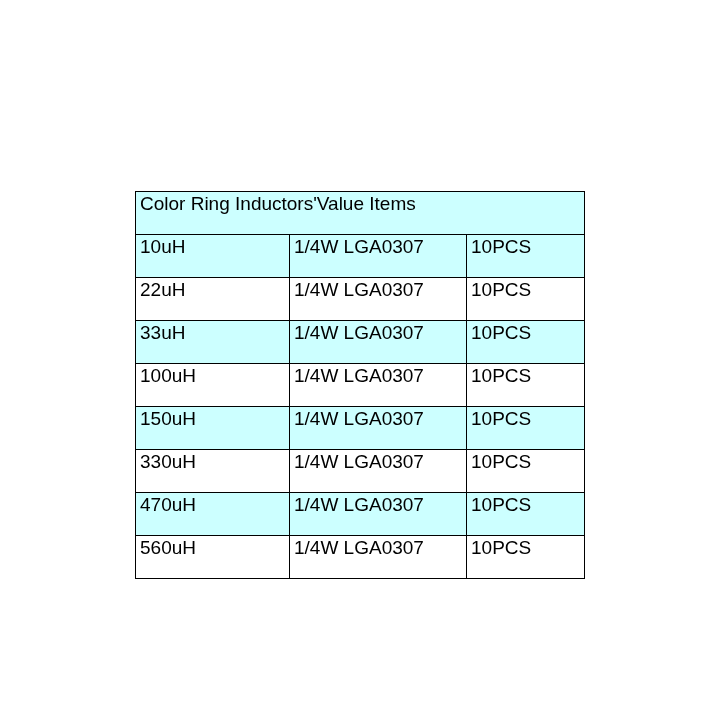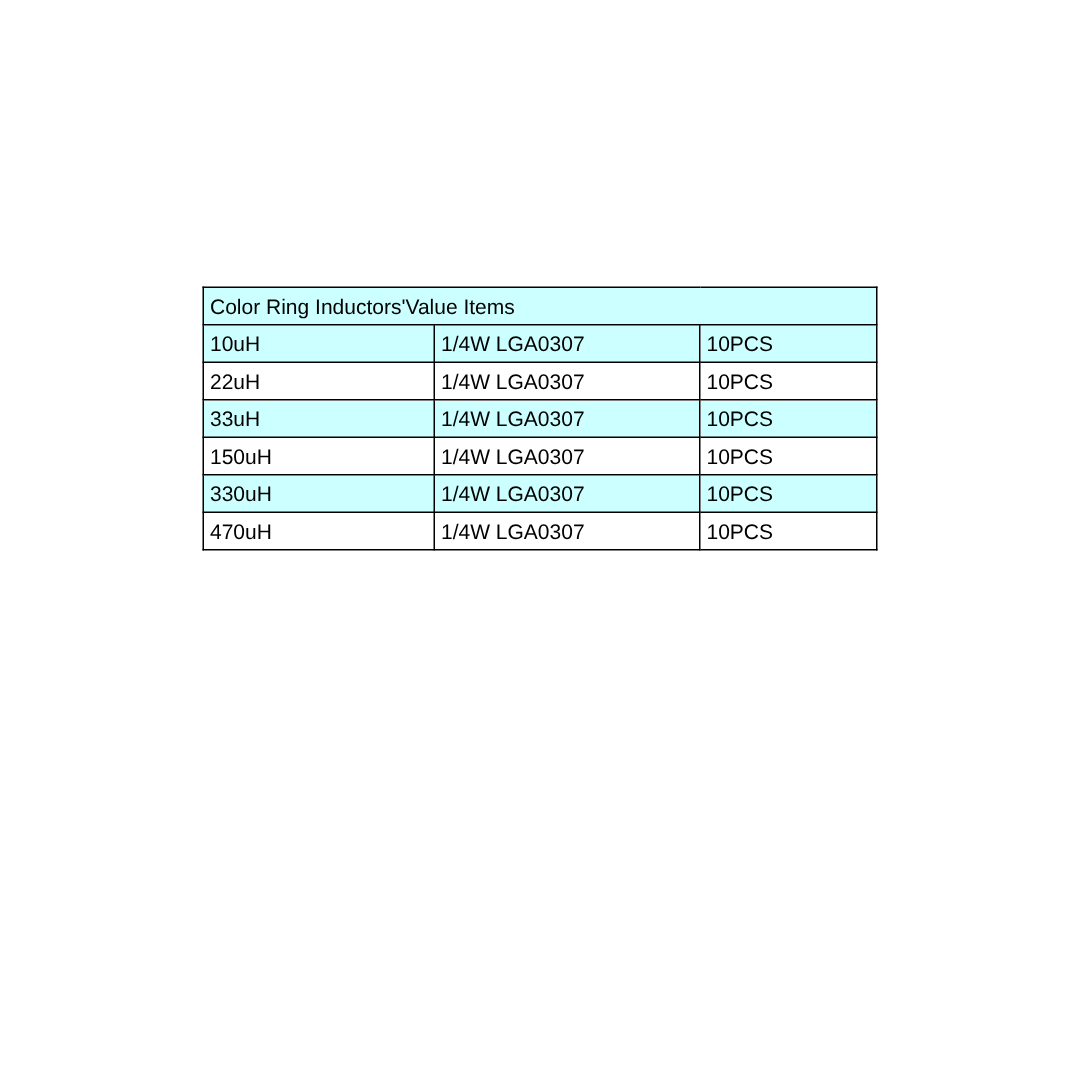--- a/index.html
+++ b/index.html
@@ -32,26 +32,26 @@
     border-collapse: collapse;
     table-layout: fixed;
     width: 449px;
   }
   col.c1 { width: 154px; }
   col.c2 { width: 177px; }
   col.c3 { width: 118px; }
   td, th {
     border: 1px solid var(--border);
     height: 23px;
-    font-size: 14px;
+    font-size: 19px;
     font-weight: normal;
     color: var(--text);
     text-align: left;
     vertical-align: middle;
-    padding: 0 0 1px 4px;
+    padding: 0 0 19px 4px;
     white-space: nowrap;
     overflow: hidden;
     line-height: 1;
   }
   tr.title-row td {
     background: var(--title-bg);
   }
   tr.header-row th {
     background: var(--header-bg);
   }
@@ -83,29 +83,39 @@
           <td>22uH</td>
           <td>1/4W LGA0307</td>
           <td>10PCS</td>
         </tr>
         <tr>
           <td>33uH</td>
           <td>1/4W LGA0307</td>
           <td>10PCS</td>
         </tr>
         <tr>
+          <td>100uH</td>
+          <td>1/4W LGA0307</td>
+          <td>10PCS</td>
+        </tr>
+        <tr>
           <td>150uH</td>
           <td>1/4W LGA0307</td>
           <td>10PCS</td>
         </tr>
         <tr>
           <td>330uH</td>
           <td>1/4W LGA0307</td>
           <td>10PCS</td>
         </tr>
         <tr>
           <td>470uH</td>
           <td>1/4W LGA0307</td>
           <td>10PCS</td>
         </tr>
+        <tr>
+          <td>560uH</td>
+          <td>1/4W LGA0307</td>
+          <td>10PCS</td>
+        </tr>
       </tbody>
   </table>
 </div>
 
 </body></html>

